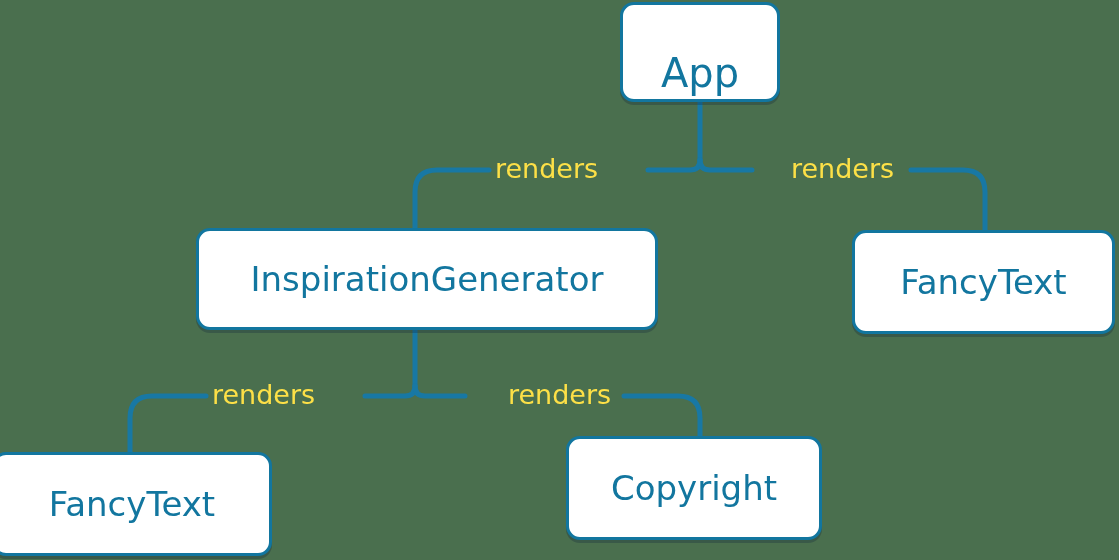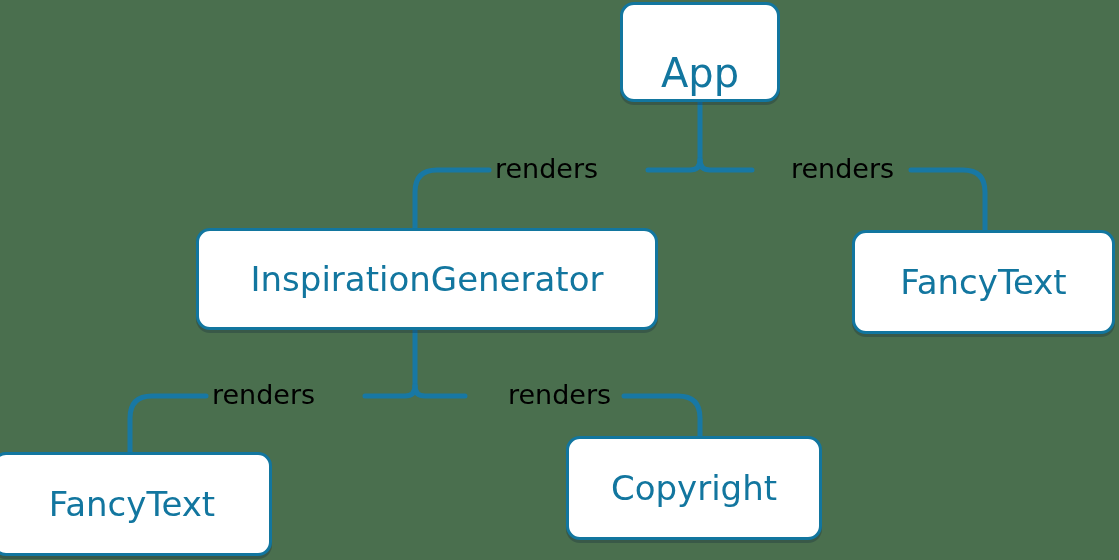--- a/index.html
+++ b/index.html
@@ -46,21 +46,21 @@
   }
   .node-app        { left: 620px; top: 2px;   width: 160px; height: 100px; }
   .node-app .node-label { font-size: 40px; margin-top: 41px; }
   .node-ig         { left: 196px; top: 228px; width: 462px; height: 102px; }
   .node-fancy-r    { left: 852px; top: 230px; width: 263px; height: 104px; }
   .node-fancy-b    { left: -8px;  top: 452px; width: 280px; height: 104px; }
   .node-copyright  { left: 566px; top: 436px; width: 256px; height: 104px; }
 
   .edge-label {
     position: absolute;
-    color: #000000;
+    color: #fde047;
     font-size: 27px;
     line-height: 1;
     white-space: nowrap;
     z-index: 3;
   }
   .lbl-r1 { left: 495px; top: 155px; }
   .lbl-r2 { left: 791px; top: 155px; }
   .lbl-r3 { left: 212px; top: 381px; }
   .lbl-r4 { left: 508px; top: 381px; }
 </style>

